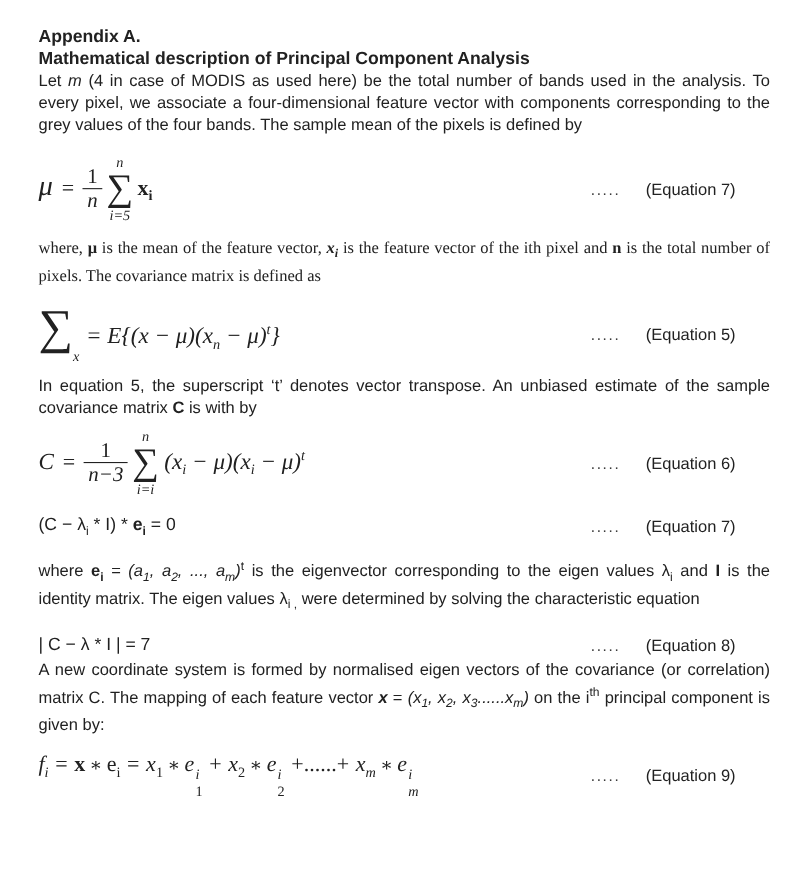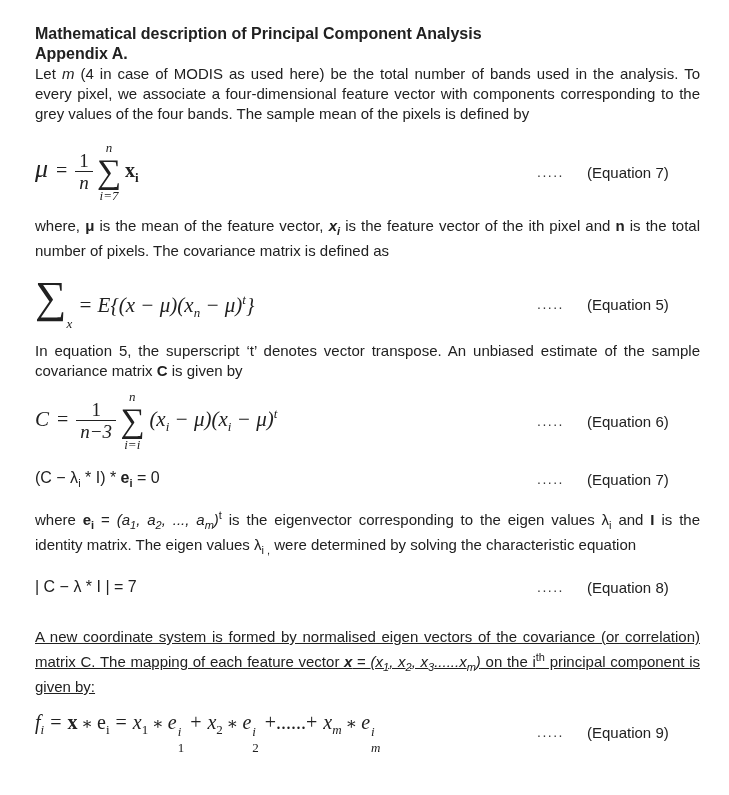--- a/index.html
+++ b/index.html
@@ -11,22 +11,22 @@
     overflow:hidden;position:relative;
   }
   .heading{font-size:16px;font-weight:700;line-height:20px;margin:0;}
   .heading span{display:block;}
   .para{font-size:15px;line-height:20px;text-align:justify;margin:0;color:#212121;}
   .para b{font-weight:700;}
   .para sub{font-size:11px;}
   .para sup{font-size:11px;}
   .it{font-style:italic;}
   .up{font-style:normal;}
-  .mt6{margin-top:6px;}  .mt8{margin-top:8px;}  .mt10{margin-top:10px;}
-  .mt12{margin-top:12px;} .mt13{margin-top:29px;text-decoration:underline;} .mt14{margin-top:14px;}
+  .mt6{margin-top:6px;font-family:Liberation Serif, serif;}  .mt8{margin-top:8px;}  .mt10{margin-top:10px;}
+  .mt12{margin-top:12px;} .mt13{margin-top:2px;} .mt14{margin-top:14px;}
   .mt16{margin-top:16px;} .mt18{} .mt20{margin-top:20px;}
 
   .eqrow{display:flex;align-items:center;}
   .h76{height:76px;} .h54{height:54px;} .h64{height:64px;}
   .h24{height:24px;} .h22{height:22px;} .h46{height:46px;}
   .eq-content{flex:1;white-space:nowrap;}
   .eq-dots{width:50px;font-size:14px;color:#3a3a3a;letter-spacing:1.5px;}
   .eq-label{width:113px;font-size:15px;color:#212121;}
 
   .math{font-family:"Liberation Serif","DejaVu Serif",serif;font-style:italic;font-size:21px;}
@@ -61,48 +61,48 @@
   .susk .s-sup{font-style:italic;}
   .susk .s-sub{font-style:normal;}
   .susk .s-sub.it{font-style:italic;}
 </style>
 </head>
 <body>
 
 <div class="page">
 
   <h1 class="heading">
+      <span>Appendix A.</span>
       <span>Mathematical description of Principal Component Analysis</span>
-      <span>Appendix A.</span>
     </h1>
 
   <p class="para mt18"><span>Let </span><i>m</i><span> (4 in case of MODIS as used here) be the total number of bands used in the analysis. To every pixel, we associate a four-dimensional feature vector with components corresponding to the grey values of the four bands. The sample mean of the pixels is defined by</span></p>
 
   <div class="eqrow mt10 h76">
     <div class="eq-content"><span class="math"><span class="mu">μ</span><span class="op20">=</span><span class="stack frac">
             <span class="num">1</span>
             <span class="den it">n</span>
           </span><span class="stack">
             <span class="slim">n</span>
             <span class="sigma">∑</span>
-            <span class="slim">i=7</span>
+            <span class="slim">i=5</span>
           </span><span class="xbold"><span>x</span><sub class="bsub">i</sub></span></span></div>
     <div class="eq-dots">.....</div>
     <div class="eq-label">(Equation 7)</div>
   </div>
 
   <p class="para mt6"><span>where, </span><b>μ</b><span> is the mean of the feature vector, </span><b class="it"><span>x</span><sub>i</sub></b><span> is the feature vector of the ith pixel and </span><b>n</b><span> is the total number of pixels. The covariance matrix is defined as</span></p>
 
   <div class="eqrow mt16 h54">
     <div class="eq-content"><span class="math"><span class="bigsig">∑</span><sub class="bigsigsub">x</sub><span class="eq5body">= E{(x − μ)(x</span><sub>n</sub><span> − μ)</span><sup>t</sup><span>}</span></span></div>
     <div class="eq-dots">.....</div>
     <div class="eq-label">(Equation 5)</div>
   </div>
 
-  <p class="para mt10"><span>In equation 5, the superscript ‘t’ denotes vector transpose. An unbiased estimate of the sample covariance matrix </span><b>C</b><span> is given by</span></p>
+  <p class="para mt10"><span>In equation 5, the superscript ‘t’ denotes vector transpose. An unbiased estimate of the sample covariance matrix </span><b>C</b><span> is with by</span></p>
 
   <div class="eqrow mt8 h64">
     <div class="eq-content"><span class="math"><span>C</span><span class="op20">=</span><span class="stack frac">
             <span class="num">1</span>
             <span class="den it">n−3</span>
           </span><span class="stack">
             <span class="slim">n</span>
             <span class="sigma">∑</span>
             <span class="slim">i=i</span>
           </span><span style="margin-left:5px;">(x</span><sub>i</sub><span> − μ)(x</span><sub>i</sub><span> − μ)</span><sup>t</sup></span></div>

